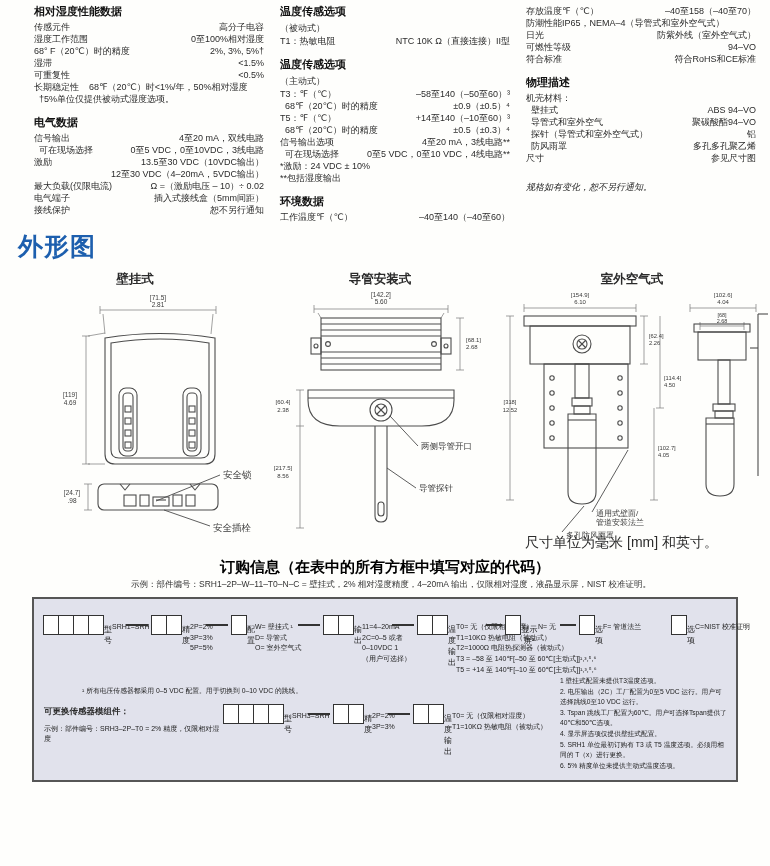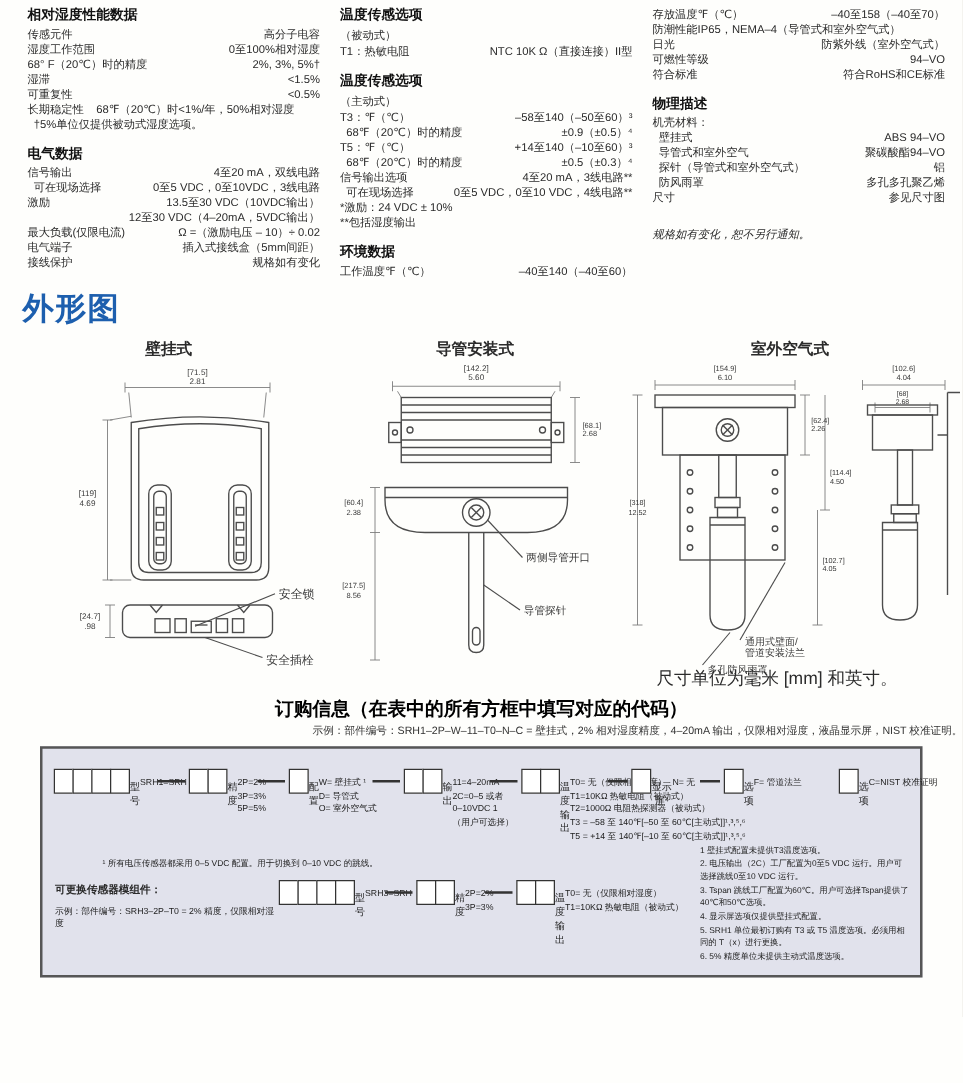--- a/index.html
+++ b/index.html
@@ -1,39 +1,39 @@
 <!DOCTYPE html>
 <html><head>
 <meta charset="utf-8">
 <style>
   html,body{margin:0;padding:0;background:#eceae6;}
   .sheet{width:770px;height:866px;background:#fefefc;position:relative;overflow:hidden;
          font-family:"Liberation Sans","DejaVu Sans",sans-serif;color:#2b2b2b;box-sizing:border-box;}
   .h1{color:#1d5fae;font-size:25px;font-weight:bold;margin:14px 0 4px 18px;letter-spacing:1px;}
   .h1.outline{margin-top:6px;}
   
-  .spec-cols{display:flex;gap:16px;padding:0 14px 0 22px;}
+  .spec-cols{display:flex;gap:16px;padding:0 14px 0 34px;}
   .spec-col{flex:1 1 0;min-width:0;}
   .sec-title{font-size:11px;font-weight:bold;margin:9px 0 3px;color:#111;}
   .sec-title.first{margin-top:4px;}
   .sub{font-size:9px;margin:0 0 1px;}
   .srow{display:flex;justify-content:space-between;font-size:9px;line-height:1.33;}
   .srow .lab{white-space:pre-wrap;}
   .srow .val{white-space:pre-wrap;margin-left:4px;}
   .disclaimer{font-style:italic;font-size:9px;margin-top:16px;}
   
   .figs{display:flex;align-items:flex-start;padding:0 4px;}
   .fig{text-align:center;}
   .fig-cap{font-size:12.5px;font-weight:bold;margin:4px 0 0;}
   svg{display:block;margin:0 auto;}
   svg text{font-family:"Liberation Sans","DejaVu Sans",sans-serif;fill:#3a3a3a;}
   .units{font-size:14px;text-align:right;margin:-6px 52px 2px 0;}
   
   .order-title{color:#000000;font-weight:bold;font-size:15px;text-align:center;margin:6px 0 2px;}
-  .order-example{font-size:8.5px;text-align:right;margin:0 0 6px;color:#333;padding-left:12px;}
+  .order-example{font-size:8.5px;text-align:center;margin:0 0 6px;color:#333;padding-left:12px;}
   .order-box{margin:0 32px;background:#e1e2ec;border:2px solid #565656;padding:16px 8px 8px 10px;box-sizing:border-box;}
   .ogroups{display:flex;align-items:flex-start;}
   .ogroup{flex:0 0 auto;display:flex;flex-direction:row;}
   .oboxes{display:flex;justify-content:center;height:20px;}
   .obox{width:16px;height:20px;background:#fff;border:1px solid #333;margin-left:-1px;box-sizing:border-box;}
   .olabel{text-align:center;font-size:8px;margin-top:9px;color:#222;}
   .ovals{font-size:7px;margin-top:7px;line-height:1.55;white-space:nowrap;color:#222;text-align:left;}
   .odash{flex:0 0 auto;height:20px;position:relative;}
   .odash::after{content:"";position:absolute;left:4px;right:4px;top:9px;border-top:2px solid #333;}
   .g1{width:78px}.g2{width:50px}.g3{width:62px}.g4{width:64px}.g5{width:64px}.g6{width:50px}.g7{width:52px}.g8{width:64px;margin-left:40px}
@@ -123,21 +123,21 @@
             <span class="val">Ω =（激励电压 – 10）÷ 0.02</span>
           </div>
 
           <div class="srow">
             <span class="lab">电气端子</span>
             <span class="val">插入式接线盒（5mm间距）</span>
           </div>
 
           <div class="srow">
             <span class="lab">接线保护</span>
-            <span class="val">规格如有变化</span>
+            <span class="val">恕不另行通知</span>
           </div>
 
         </div>
     </div>
 
     <div class="spec-col">
       <div class="sec-title first">温度传感选项</div>
       <div class="sub">（被动式）</div>
       <div>
 

